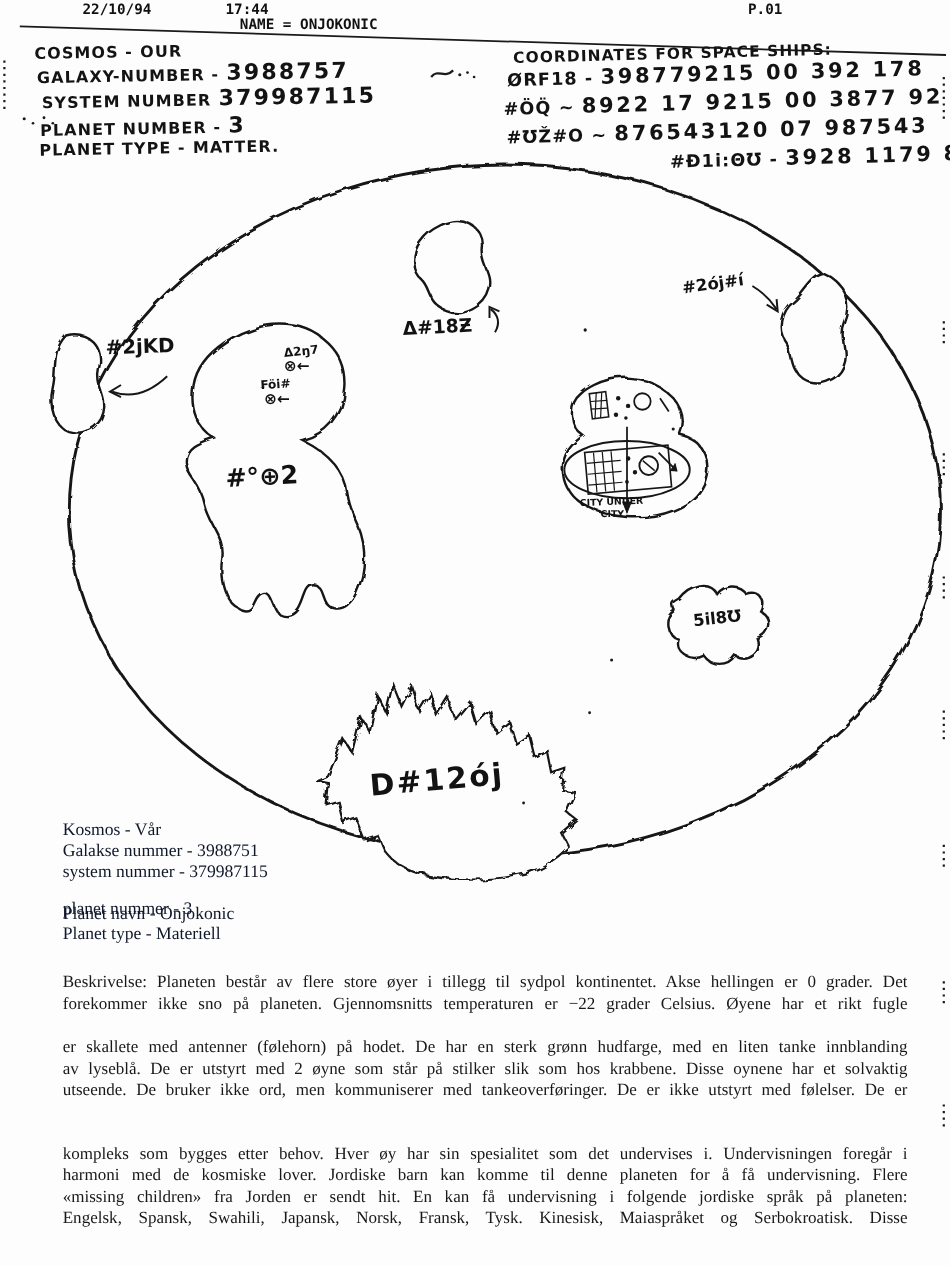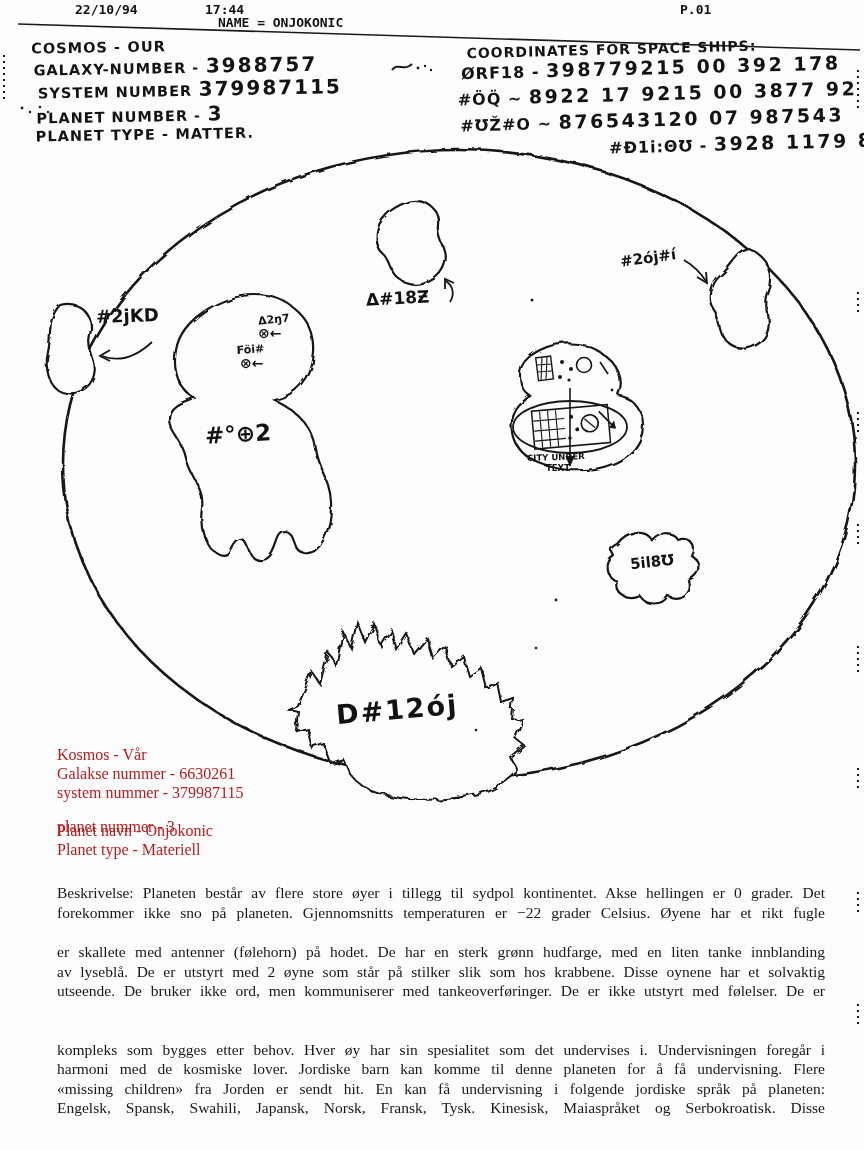--- a/index.html
+++ b/index.html
@@ -12,21 +12,21 @@
   
   .fax{font-family:"DejaVu Sans Mono", monospace;font-weight:bold;font-size:13px;color:#111;white-space:nowrap;}
   
   .hw{font-family:"DejaVu Sans", sans-serif;font-weight:700;color:#131313;white-space:nowrap;letter-spacing:1px;}
   .hw-line{position:absolute;white-space:nowrap;}
   .hw-label{font-size:14.5px;}
   .hw-value{font-size:20px;letter-spacing:2px;}
   .coord-ship{font-size:16px;letter-spacing:1px;}
   .coord-num{font-size:19px;letter-spacing:2.5px;}
   
-  .info-line{position:absolute;left:57px;font-size:16px;white-space:nowrap;color:#b91c1c;}
+  .info-line{position:absolute;left:57px;font-size:16px;white-space:nowrap;color:#0f172a;}
   
   .para-line{
     position:absolute;left:57px;width:768px;font-size:15.5px;color:#181818;
     text-align:justify;text-align-last:justify;overflow:hidden;white-space:normal;height:20px;
   }
   .para-line.last{text-align-last:left;}
   
   .maplbl{position:absolute;font-family:"DejaVu Sans", sans-serif;font-weight:700;color:#121212;white-space:nowrap;}
   svg{display:block;}
 </style>
@@ -207,26 +207,26 @@
   <div class="maplbl" style="left:96px;top:305px;font-size:18px;transform:rotate(-2deg);">#2jKD</div>
   <div class="maplbl" style="left:258px;top:313px;font-size:11px;transform:rotate(-6deg);">Δ2ŋ7</div>
   <div class="maplbl" style="left:258px;top:325px;font-size:14px;">⊗←</div>
   <div class="maplbl" style="left:236px;top:343px;font-size:11px;transform:rotate(-4deg);">₣öi#</div>
   <div class="maplbl" style="left:240px;top:355px;font-size:14px;">⊗←</div>
   <div class="maplbl" style="left:205px;top:421px;font-size:23px;transform:rotate(-3deg);">#°⊕2</div>
   <div class="maplbl" style="left:366px;top:288px;font-size:17px;transform:rotate(-3deg);">Δ#18Ƶ</div>
   <div class="maplbl" style="left:620px;top:249px;font-size:15px;transform:rotate(-8deg);">#2ój#í</div>
   <div class="maplbl" style="left:585px;top:358px;font-size:11px;"></div>
   <div class="maplbl" style="left:527px;top:452px;font-size:8.5px;transform:rotate(-2deg);">CITY UNDER</div>
-  <div class="maplbl" style="left:546px;top:463px;font-size:8.5px;">TEXT</div>
+  <div class="maplbl" style="left:546px;top:463px;font-size:8.5px;">CITY</div>
   <div class="maplbl" style="left:630px;top:553px;font-size:15px;transform:rotate(-6deg);">5il8Ʊ</div>
   <div class="maplbl" style="left:336px;top:694px;font-size:27px;transform:rotate(-5deg);letter-spacing:2px;">D#12ój</div>
 
   <div class="info-line" style="top:746px;">Kosmos - Vår</div>
-  <div class="info-line" style="top:765px;">Galakse nummer - 6630261</div>
+  <div class="info-line" style="top:765px;">Galakse nummer - 3988751</div>
   <div class="info-line" style="top:784px;">system nummer - 379987115</div>
   <div class="info-line" style="top:803px;margin-top:15px;">planet nummer - 3</div>
   <div class="info-line" style="top:822px;">Planet navn - Onjokonic</div>
   <div class="info-line" style="top:841px;">Planet type - Materiell</div>
 
   <div class="para-line" style="top:884px;">Beskrivelse: Planeten består av flere store øyer i tillegg til sydpol kontinentet. Akse hellingen er 0 grader. Det</div>
   <div class="para-line" style="top:904px;">forekommer ikke sno på planeten.  Gjennomsnitts temperaturen er −22 grader Celsius. Øyene har et rikt fugle</div>
   <div class="para-line" style="top:943px;">er skallete med antenner (følehorn) på hodet. De har en sterk grønn hudfarge, med en liten tanke innblanding</div>
   <div class="para-line" style="top:963px;">av lyseblå.  De er utstyrt med 2 øyne som står på stilker slik som hos krabbene.  Disse oynene har et solvaktig</div>
   <div class="para-line" style="top:982px;">utseende. De bruker ikke ord, men kommuniserer med tankeoverføringer. De er ikke utstyrt med følelser.  De er</div>

